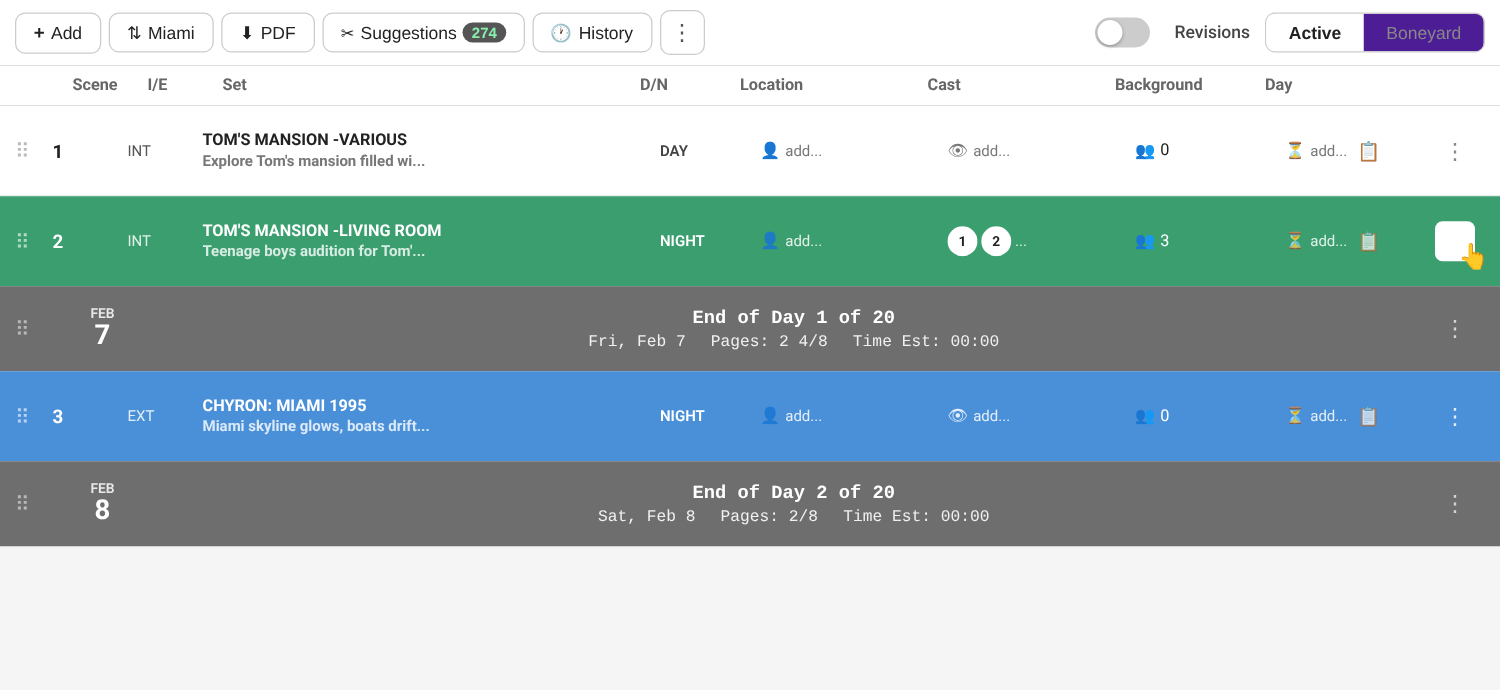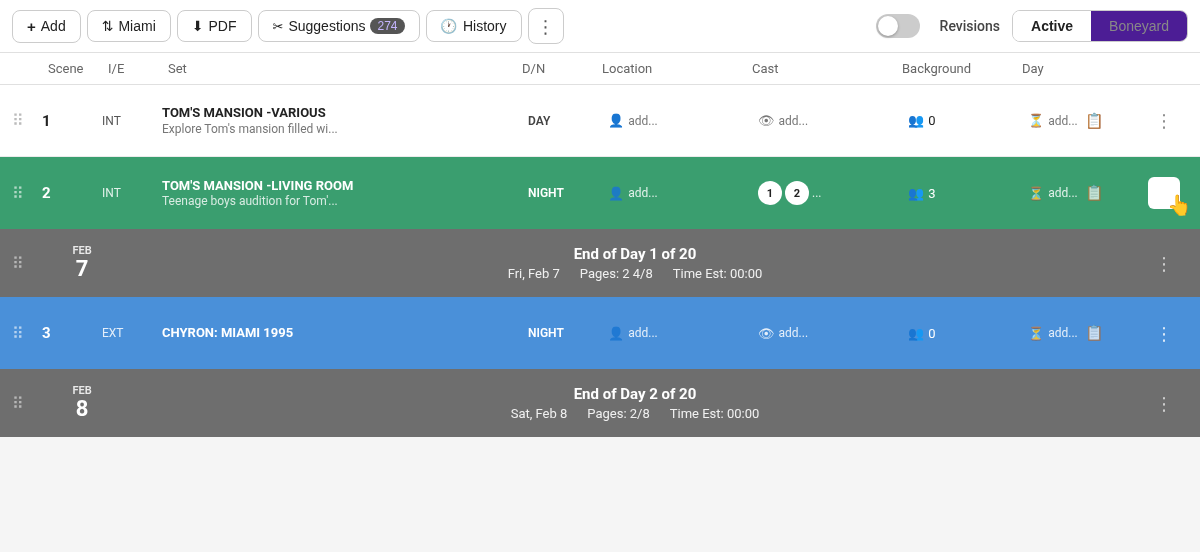--- a/index.html
+++ b/index.html
@@ -29,25 +29,25 @@
       border-radius: 8px;
       background: #fff;
       font-size: 14px;
       font-weight: 500;
       cursor: pointer;
       color: #222;
       white-space: nowrap;
     }
     .toolbar-btn .badge {
       background: #555;
-      color: #c4b5fd;
+      color: #86efac;
       border-radius: 12px;
       padding: 1px 7px;
       font-size: 12px;
-      font-weight: 400;
+      font-weight: 700;
     }
     .toolbar-separator { flex: 1; }
     .three-dots-btn {
       display: flex;
       align-items: center;
       justify-content: center;
       width: 36px;
       height: 36px;
       border: 1.5px solid #ccc;
       border-radius: 8px;
@@ -108,26 +108,26 @@
       background: #fff;
       color: #222;
     }
     .tab-btn.inactive { color: #888; font-weight: 400; }
 
     
     .table-header {
       display: grid;
       grid-template-columns: 30px 60px 60px 1fr 80px 150px 150px 120px 120px 40px;
       align-items: center;
-      padding: 8px 18px;
+      padding: 8px 28px;
       background: #fff;
       border-bottom: 1px solid #e0e0e0;
       font-size: 13px;
       color: #666;
-      font-weight: 400;
+      font-weight: 700;
     }
 
     
     .scene-row {
       display: grid;
       grid-template-columns: 30px 60px 60px 1fr 80px 150px 150px 120px 120px 40px;
       align-items: center;
       padding: 10px 12px;
       background: #fff;
       border-bottom: 1px solid #ebebeb;
@@ -172,20 +172,21 @@
       line-height: 1.3;
     }
     .scene-desc {
       font-size: 12px;
       color: #777;
       margin-top: 0;
       white-space: nowrap;
       overflow: hidden;
       text-overflow: ellipsis;
       max-width: 220px;
+      font-weight: bold;
     }
     .scene-row.green .scene-desc,
     .scene-row.blue .scene-desc { color: rgba(255,255,255,0.8); }
 
     .dn-tag {
       font-size: 12px;
       font-weight: 600;
       color: #444;
     }
     .scene-row.green .dn-tag,
@@ -292,20 +293,21 @@
     }
     .day-date .daynum {
       font-size: 22px;
       font-weight: 700;
     }
     .day-info {
       display: flex;
       flex-direction: column;
       align-items: center;
       gap: 3px;
+      font-family: Liberation Mono, monospace;
     }
     .day-title {
       font-weight: 700;
       font-size: 15px;
     }
     .day-meta {
       font-size: 13px;
       opacity: 0.9;
       display: flex;
       gap: 20px;
@@ -440,20 +442,21 @@
   </div>
   <div class="row-menu" style="color:rgba(255,255,255,0.7);">⋮</div>
 </div>
 
 <div class="scene-row blue">
   <div class="drag-handle">⠿</div>
   <div class="scene-num">3</div>
   <div class="ie-tag">EXT</div>
   <div>
     <div class="scene-title">CHYRON: MIAMI 1995</div>
+    <div class="scene-desc">Miami skyline glows, boats drift...</div>
   </div>
   <div class="dn-tag">NIGHT</div>
   <div class="add-btn">
     <span style="font-size:13px;">👤</span>
     <span>add...</span>
   </div>
   <div class="add-btn">
     <span style="font-size:13px;">👁</span>
     <span>add...</span>
   </div>

